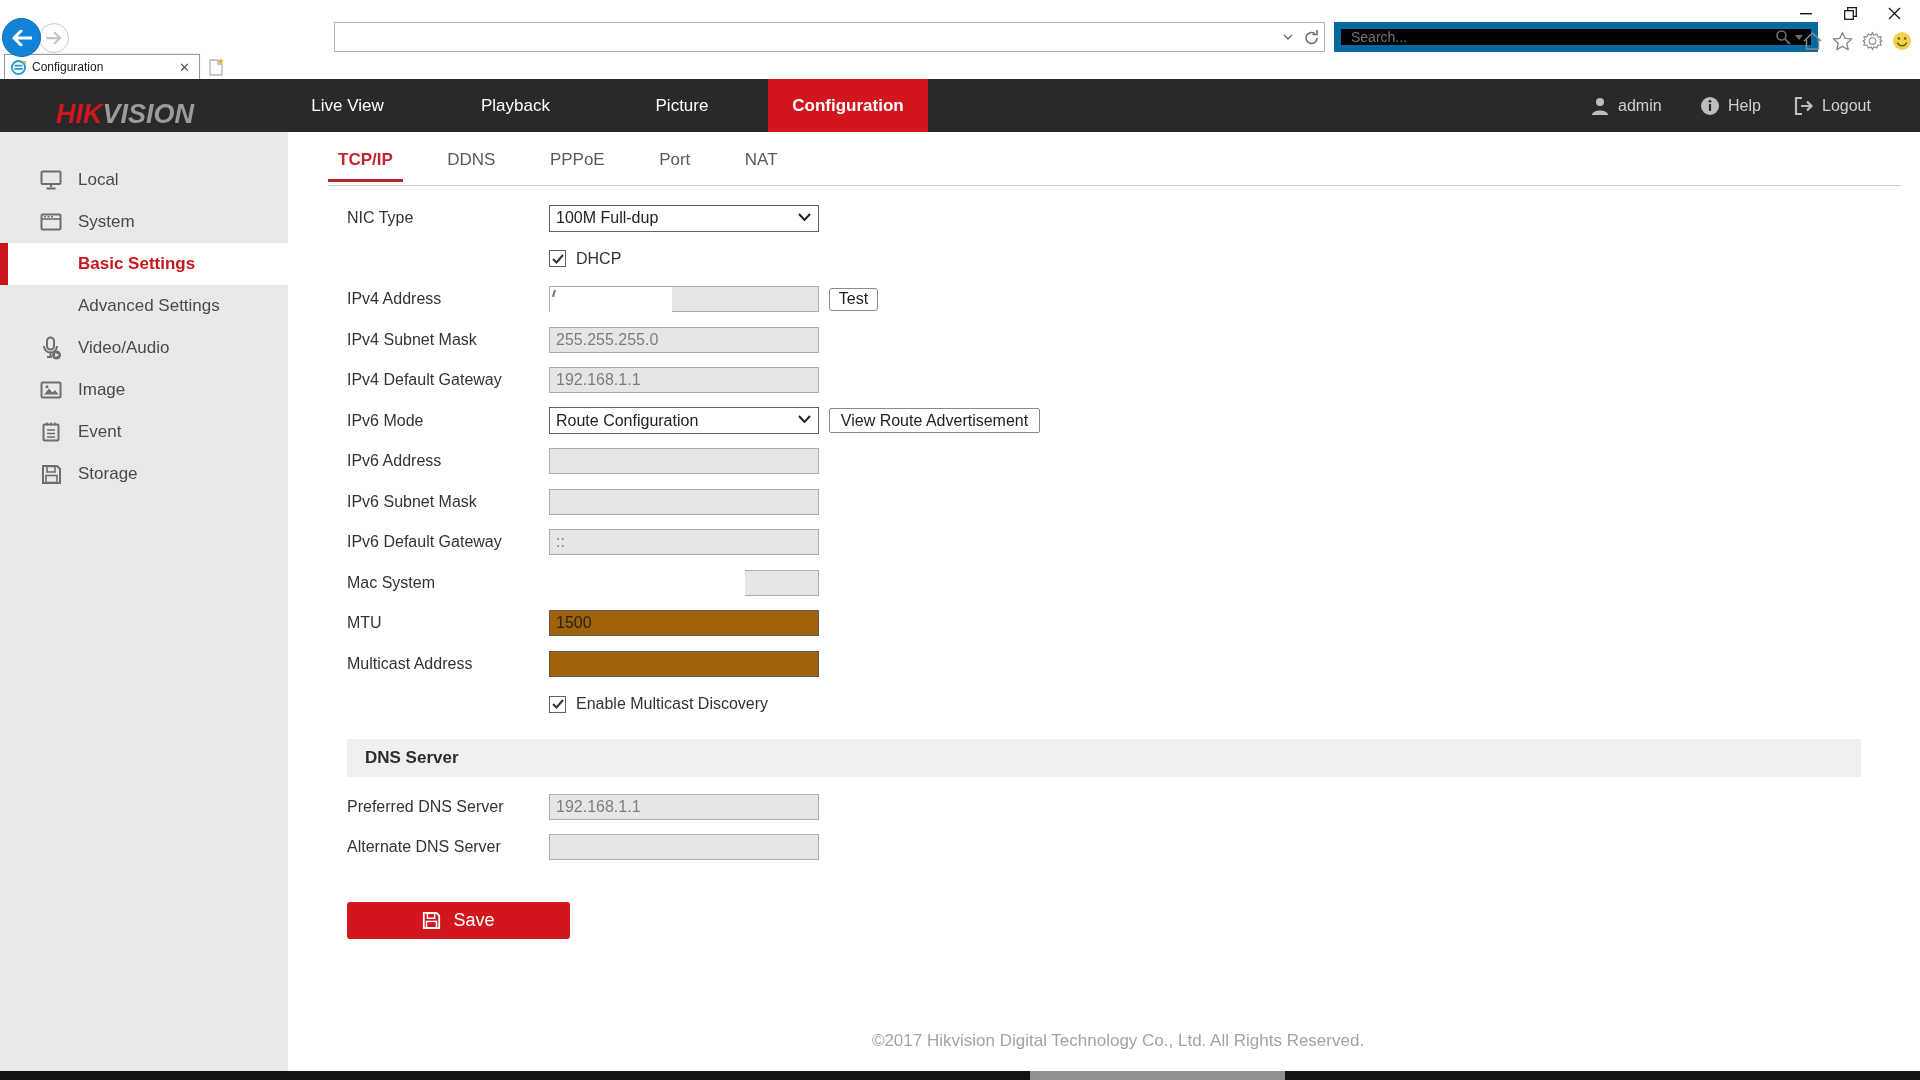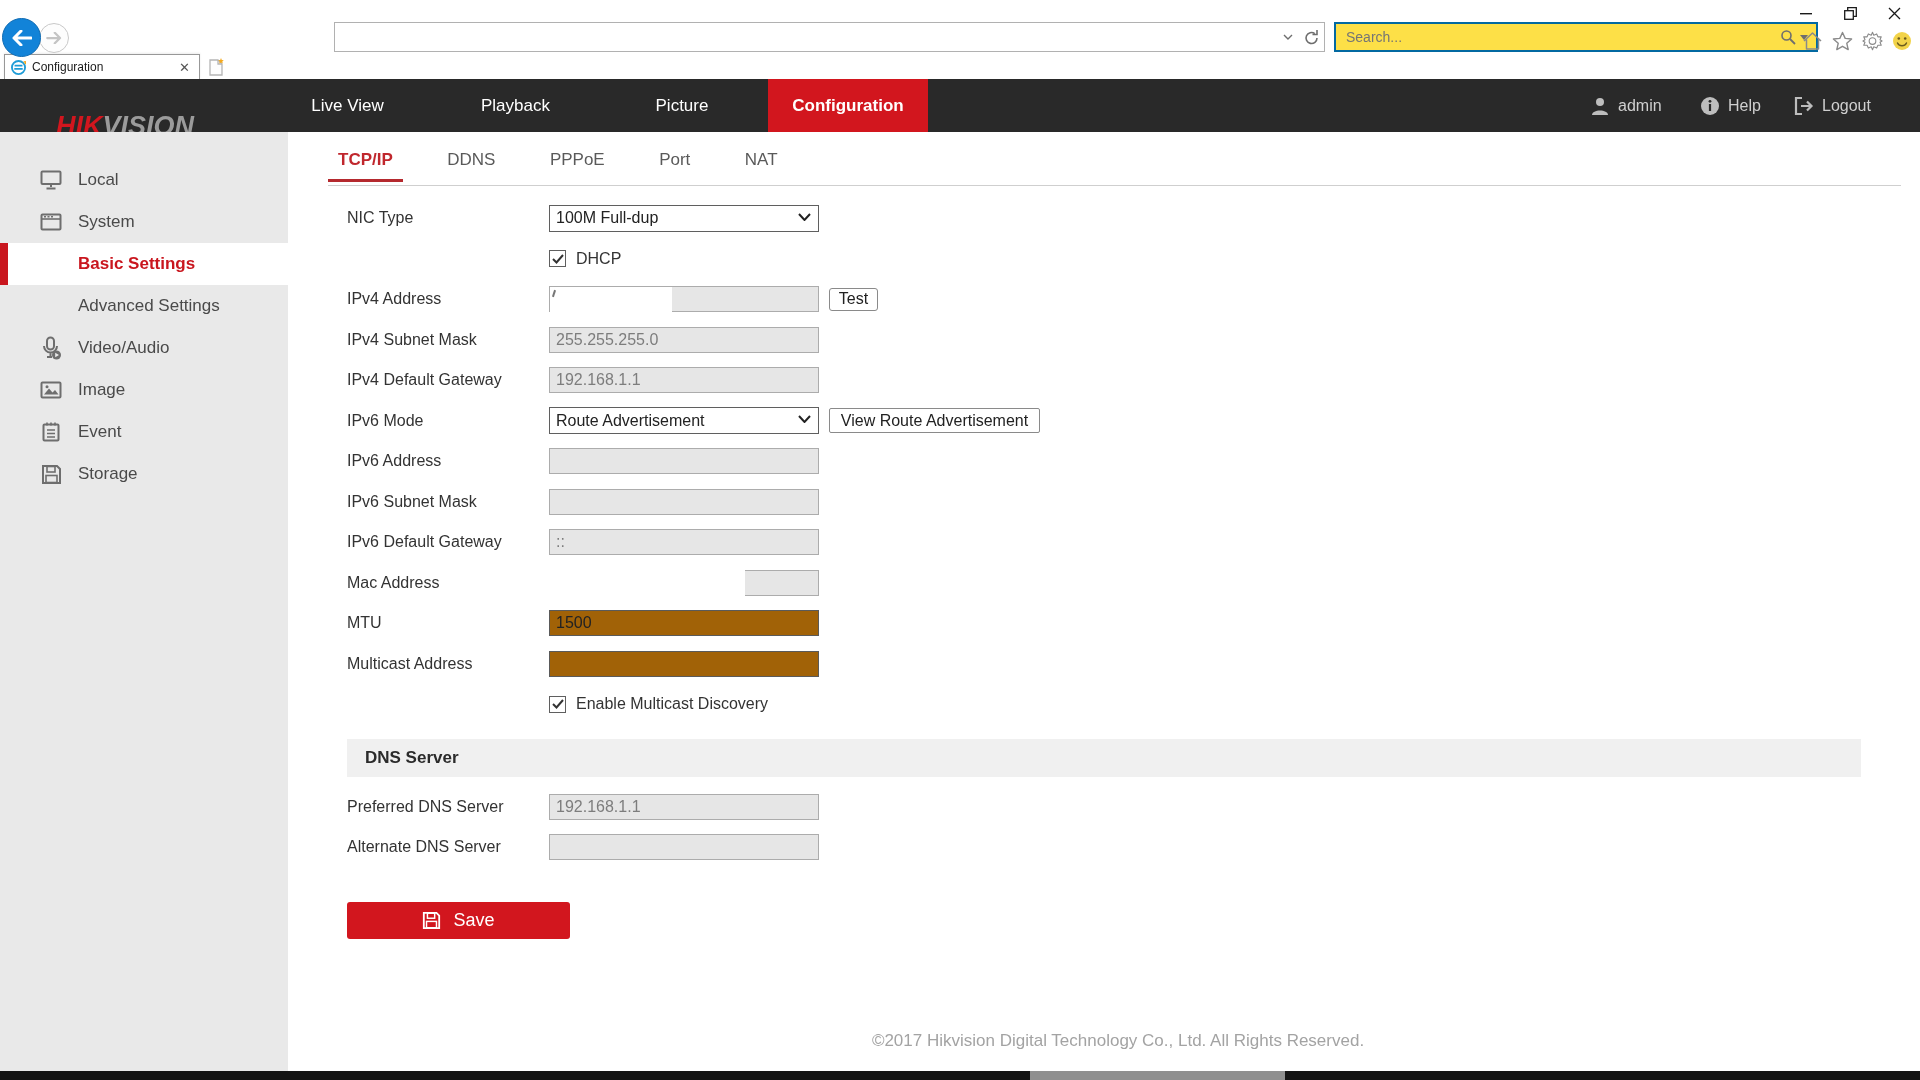--- a/index.html
+++ b/index.html
@@ -9,40 +9,40 @@
 
   
   #chrome { position:absolute; top:0; left:0; width:1920px; height:79px; background:#fff; }
   .nav-circle { position:absolute; border-radius:50%; display:flex; align-items:center; justify-content:center; }
   #back-btn { left:2px; top:18px; width:39px; height:39px; background:#1283d8; border:1px solid #0f6cb4; z-index:3;}
   #fwd-btn  { left:39px; top:23px; width:30px; height:30px; background:#fdfdfd; border:1px solid #c9c9c9; z-index:2;}
   #addr-bar { position:absolute; left:334px; top:22px; width:991px; height:30px;
               background:#fff; border:1px solid #b1b1b1; }
   #addr-tools { position:absolute; right:4px; top:0; height:28px; display:flex; align-items:center; gap:10px; color:#767676; }
   #search-box { position:absolute; left:1334px; top:22px; width:484px; height:30px;
-                background:#fde047; border:2px solid #0369a1; display:flex; align-items:center; }
+                background:#000000; border:7px solid #0369a1; display:flex; align-items:center; }
   #search-box input { flex:1; border:none; outline:none; font-size:14px; color:#777;
                       padding-left:10px; font-family:"Liberation Sans", sans-serif; background:transparent;}
   #search-tools { display:flex; align-items:center; gap:4px; padding-right:8px; color:#6e6e6e;}
   #win-controls { position:absolute; right:4px; top:0px; height:26px; display:flex; }
   .win-btn { width:44px; height:26px; display:flex; align-items:center; justify-content:center; color:#1a1a1a; }
   #toolbar-icons { position:absolute; right:8px; top:28px; height:26px; display:flex; align-items:center; gap:9px; }
 
   
   #tab-row { position:absolute; left:0; top:54px; width:1920px; height:25px; background:#fff; }
   #tab { position:absolute; left:4px; top:0; width:196px; height:25px; background:#fff;
          border:1px solid #989898; border-bottom:none; display:flex; align-items:center; padding:0 6px;
          box-shadow: 0 -1px 2px rgba(0,0,0,.08);}
   #tab-title { font-size:12px; color:#1a1a1a; margin-left:6px; flex:1; white-space:nowrap; overflow:hidden;}
   #tab-close { color:#555; font-size:13px; padding:0 3px; }
   #newtab-btn { position:absolute; left:206px; top:3px; width:22px; height:20px; }
 
   
   #hik-header { position:absolute; left:0; top:79px; width:1920px; height:53px; background:#292929; }
-  #logo { position:absolute; left:56px; top:12px; height:70px; display:flex; align-items:center;
+  #logo { position:absolute; left:56px; top:0; height:70px; display:flex; align-items:center;
           font-style:italic; font-weight:bold; font-size:27px; letter-spacing:0px;}
   #logo .hik { color:#d2161e; } #logo .vision { color:#9b9b9b; }
   .nav-item { position:absolute; top:0; height:53px; line-height:53px; text-align:center;
               color:#fff; font-size:17px; cursor:pointer; }
   .nav-item.active { background:#d2161e; font-weight:bold; }
   .hdr-right { position:absolute; top:0; height:53px; display:flex; align-items:center; gap:8px;
                color:#cfcfcf; font-size:16px; cursor:pointer;}
 
   
   #sidebar { position:absolute; left:0; top:132px; width:288px; height:939px; background:#e9e9e9; }
@@ -344,21 +344,21 @@
       </div>
 
       <div class="frow">
         <div class="flabel">IPv4 Default Gateway</div>
         <input class="txt" disabled="" value="192.168.1.1" style="">
       </div>
 
       <div class="frow">
         <div class="flabel">IPv6 Mode</div>
         <div class="selectbox">
-          <span>Route Advertisement</span>
+          <span>Route Configuration</span>
           <span class="chev">
             <svg width="13" height="8" viewBox="0 0 13 8">
                 <path d="M1 1 L6.5 7 L12 1" stroke="#222" stroke-width="2" fill="none"></path>
               </svg>
           </span>
         </div>
         <button class="btn" id="view-route-btn">View Route Advertisement</button>
       </div>
 
       <div class="frow">
@@ -370,21 +370,21 @@
         <div class="flabel">IPv6 Subnet Mask</div>
         <input class="txt" disabled="" value="" style="">
       </div>
 
       <div class="frow">
         <div class="flabel">IPv6 Default Gateway</div>
         <input class="txt" disabled="" value="::" style="">
       </div>
 
       <div class="frow">
-        <div class="flabel">Mac Address</div>
+        <div class="flabel">Mac System</div>
         <div class="field">
           <input class="txt" disabled="" value="" style="">
           <div class="redact" style="left:-2px;top:-2px;width:198px;height:31px;"></div>
         </div>
       </div>
 
       <div class="frow">
         <div class="flabel">MTU</div>
         <input class="txt" value="1500" style="">
       </div>

